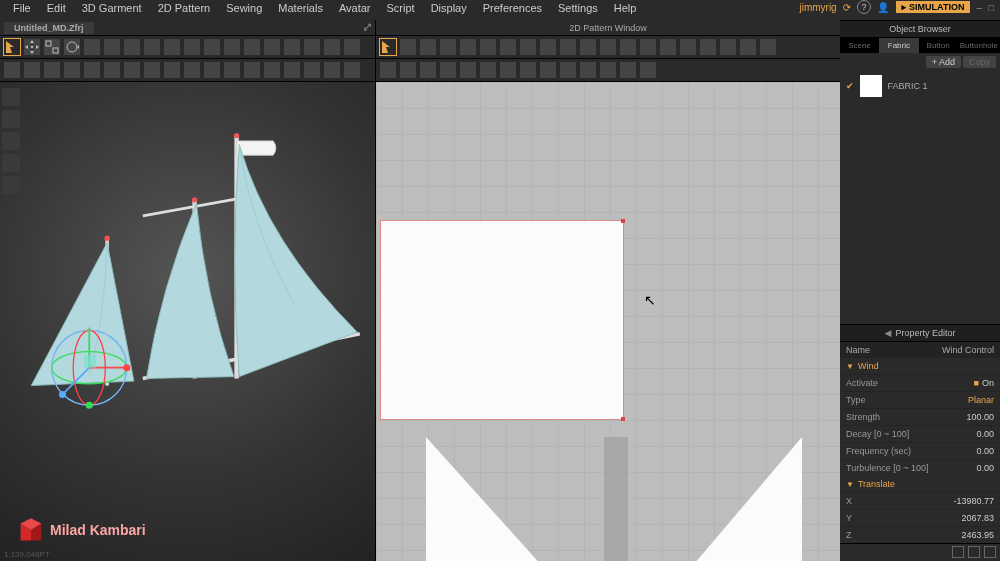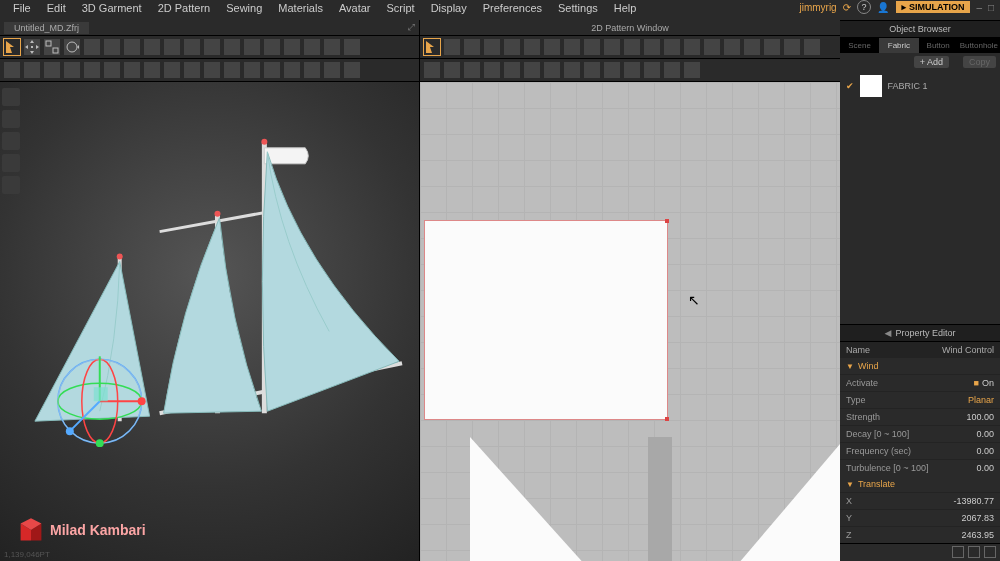--- a/index.html
+++ b/index.html
@@ -10,21 +10,21 @@
 .menubar .mi { padding:2px 7px; cursor:pointer; }
 .topright { margin-left:auto; display:flex; align-items:center; gap:6px; font-size:10px; }
 .topright .user { color:#e8a54a;padding-left:20px; }
 .topright .simtag { background:#e8a54a; color:#000; padding:1px 6px; font-weight:bold; font-size:9px; display:flex; align-items:center; gap:3px;}
 .topright .iconcirc { width:14px; height:14px; border-radius:50%; border:1px solid #888; display:inline-flex; align-items:center; justify-content:center; font-size:9px; color:#ccc;}
 
 
 .main { display:flex; height:calc(100% - 20px); }
 
 
-.panel3d { width:420px; display:flex; flex-direction:column; border-right:1px solid #000; }
+.panel3d { width:376px; display:flex; flex-direction:column; border-right:1px solid #000;font-weight:bold; }
 .tabbar { height:16px; background:#2a2a2a; display:flex; align-items:center; font-size:9px; color:#aaa; padding:0 4px; border-bottom:1px solid #000;}
 .tabbar .filetab { background:#3a3a3a; padding:1px 10px; }
 .toolbar { background:#2a2a2a; padding:3px 4px; display:flex; flex-wrap:wrap; gap:4px; border-bottom:1px solid #000;}
 .toolbar .tb { width:16px; height:16px; background:#444; display:inline-block; position:relative; }
 .toolbar .tb.active { outline:1px solid #e8a54a; }
 .toolbar .tb svg { width:100%; height:100%; }
 
 .view3d { flex:1; background:radial-gradient(circle at 50% 40%, #555 0%, #333 60%, #222 100%); position:relative; overflow:hidden; }
 .leftbar { position:absolute; left:2px; top:6px; display:flex; flex-direction:column; gap:4px; }
 .leftbar .lb { width:18px; height:18px; background:#3a3a3a; border-radius:2px; }
@@ -50,21 +50,21 @@
 .tri2 { position:absolute; left:256px; top:355px; width:0; height:0; border-left:170px solid transparent; border-right:0 solid transparent; border-bottom:200px solid #fbfbfb; }
 .mast { position:absolute; left:228px; top:355px; width:24px; height:200px; background:#a8a8a8; }
 .cursor { position:absolute; left:268px; top:210px; font-size:14px; color:#000; }
 
 
 .rpanel { width:160px; background:#2a2a2a; color:#aaa; font-size:9px; display:flex; flex-direction:column; }
 .rsection-title { background:#1f1f1f; padding:3px 6px; color:#bbb; text-align:center; border-top:1px solid #000; border-bottom:1px solid #000;}
 .rtabs { display:flex; background:#000000; font-size:8px; }
 .rtabs .rt { flex:1; padding:3px 2px; text-align:center; color:#666; }
 .rtabs .rt.active { background:#3a3a3a; color:#ccc; }
-.addrow { display:flex; justify-content:flex-end; padding:3px 4px; gap:14px; }
+.addrow { display:flex; justify-content:flex-end; padding:3px 4px; gap:2px; }
 .addrow .btn { background:#444; padding:1px 6px; color:#ccc; border-radius:2px;}
 .addrow .btn.dis { color:#666; }
 .fabricrow { display:flex; align-items:center; gap:6px; padding:4px 6px; }
 .fabricrow .chk { color:#e8a54a; }
 .fabricrow .sw { width:22px; height:22px; background:#fff; }
 .propgroup { background:#2a2a2a; }
 .pghdr { padding:3px 6px; color:#e8a54a; display:flex; align-items:center; gap:4px; }
 .pghdr::before { content:'▼'; font-size:8px; }
 .prow { display:flex; justify-content:space-between; padding:3px 6px; border-top:1px solid #232323; }
 .prow .lbl { color:#999; }

